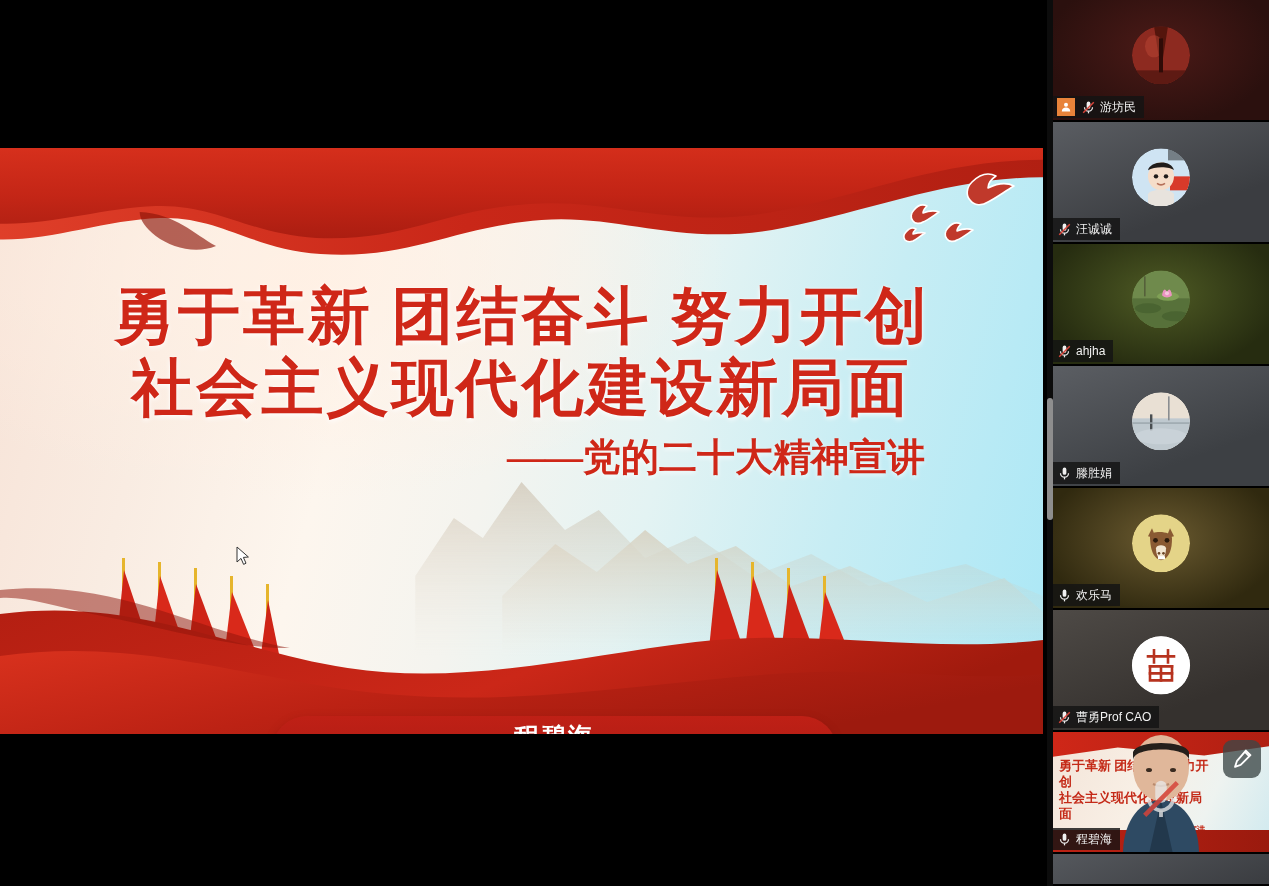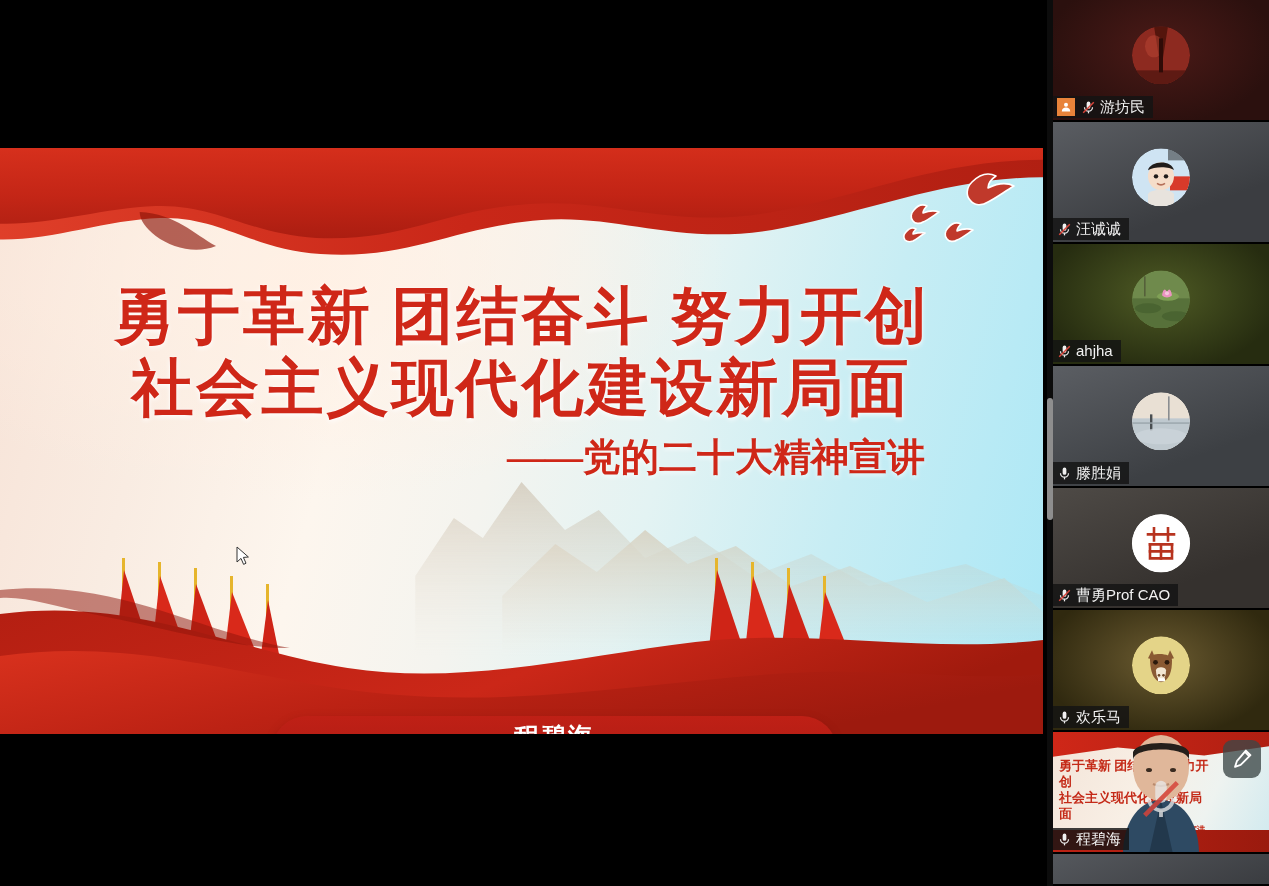--- a/index.html
+++ b/index.html
@@ -72,21 +72,21 @@
           border-bottom:2px solid #000; }
   .tile-bg { position:absolute; inset:0; }
   .avatar { position:absolute; left:50%; top:50%; transform:translate(-50%,-58%);
             width:58px; height:58px; border-radius:50%; overflow:hidden;
             display:flex; align-items:center; justify-content:center; }
   .avatar svg, .avatar .av-inner { width:100%; height:100%; display:block; }
 
   .tile-label { position:absolute; left:0; bottom:2px;
                 background:rgba(20,20,20,.82); color:#f2f2f2;
                 height:22px; display:flex; align-items:center;
-                padding:0 8px 0 4px; gap:4px; font-size:15px;
+                padding:0 8px 0 4px; gap:4px; font-size:12px;
                 max-width:200px; white-space:nowrap; }
   .host-badge { width:18px; height:18px; background:#e8833a; display:flex;
                 align-items:center; justify-content:center; margin-right:2px; }
   .host-badge svg { width:12px; height:12px; }
   .mic { width:15px; height:15px; flex:0 0 15px; }
   .mic svg { width:15px; height:15px; display:block; }
   .label-name { line-height:22px; }
 
   
   .webcam { position:relative; }
@@ -383,49 +383,20 @@
             <rect x="9" y="2.5" width="6" height="11.5" rx="3" fill="#f0f0f0"></rect>
             <path d="M5.6,11.5 A6.4,6.4 0 0 0 18.4,11.5" fill="none" stroke="#f0f0f0" stroke-width="2"></path>
             <rect x="11" y="18" width="2" height="3.4" fill="#f0f0f0"></rect>
           </svg>
         </span>
         <span class="label-name">滕胜娟</span>
       </div>
     </div>
 
     <div class="tile">
-      <div class="tile-bg" style="background:linear-gradient(160deg,#4e4a46,#35312e 72%);"></div>
-      <div class="avatar" style="background:#fff;">
-        <svg viewBox="0 0 58 58">
-          <circle cx="29" cy="29" r="29" fill="#ffffff"></circle>
-          <g fill="none" stroke="#b7331f" stroke-width="2.6" stroke-linecap="square">
-            <path d="M16,20 H42"></path>
-            <path d="M22,14 V26"></path>
-            <path d="M36,14 V26"></path>
-            <path d="M18,30 H40"></path>
-            <path d="M18,30 V44 H40 V30"></path>
-            <path d="M18,37 H40"></path>
-            <path d="M29,30 V44"></path>
-          </g>
-        </svg>
-      </div>
-      <div class="tile-label">
-        <span class="mic">
-          <svg viewBox="0 0 24 24">
-            <rect x="9" y="2.5" width="6" height="11.5" rx="3" fill="#f0f0f0"></rect>
-            <path d="M5.6,11.5 A6.4,6.4 0 0 0 18.4,11.5" fill="none" stroke="#f0f0f0" stroke-width="2"></path>
-            <rect x="11" y="18" width="2" height="3.4" fill="#f0f0f0"></rect>
-            <line x1="3.5" y1="20.5" x2="20.5" y2="3.5" stroke="#d6443a" stroke-width="2.4"></line>
-          </svg>
-        </span>
-        <span class="label-name">曹勇Prof CAO</span>
-      </div>
-    </div>
-
-    <div class="tile">
       <div class="tile-bg" style="background:radial-gradient(ellipse at 50% 42%,#6a5a30,#30290f 78%);"></div>
       <div class="avatar">
         <svg viewBox="0 0 58 58">
           <circle cx="29" cy="29" r="29" fill="#e4d488"></circle>
           <path d="M20,14 L24,24 L16,22 Z" fill="#8a5a33"></path>
           <path d="M38,14 L42,22 L34,24 Z" fill="#8a5a33"></path>
           <path d="M18,22 C18,16 40,16 40,24 C40,34 38,44 29,46 C20,44 18,32 18,22 Z" fill="#8a5a33"></path>
           <path d="M24,34 C24,30 34,30 34,34 C34,41 31,45 29,45 C27,45 24,41 24,34 Z" fill="#f2e6d2"></path>
           <circle cx="23.5" cy="26" r="2.4" fill="#2b1a0c"></circle>
           <circle cx="35" cy="26" r="2.4" fill="#2b1a0c"></circle>
@@ -439,20 +410,49 @@
           <svg viewBox="0 0 24 24">
             <rect x="9" y="2.5" width="6" height="11.5" rx="3" fill="#f0f0f0"></rect>
             <path d="M5.6,11.5 A6.4,6.4 0 0 0 18.4,11.5" fill="none" stroke="#f0f0f0" stroke-width="2"></path>
             <rect x="11" y="18" width="2" height="3.4" fill="#f0f0f0"></rect>
           </svg>
         </span>
         <span class="label-name">欢乐马</span>
       </div>
     </div>
 
+    <div class="tile">
+      <div class="tile-bg" style="background:linear-gradient(160deg,#4e4a46,#35312e 72%);"></div>
+      <div class="avatar" style="background:#fff;">
+        <svg viewBox="0 0 58 58">
+          <circle cx="29" cy="29" r="29" fill="#ffffff"></circle>
+          <g fill="none" stroke="#b7331f" stroke-width="2.6" stroke-linecap="square">
+            <path d="M16,20 H42"></path>
+            <path d="M22,14 V26"></path>
+            <path d="M36,14 V26"></path>
+            <path d="M18,30 H40"></path>
+            <path d="M18,30 V44 H40 V30"></path>
+            <path d="M18,37 H40"></path>
+            <path d="M29,30 V44"></path>
+          </g>
+        </svg>
+      </div>
+      <div class="tile-label">
+        <span class="mic">
+          <svg viewBox="0 0 24 24">
+            <rect x="9" y="2.5" width="6" height="11.5" rx="3" fill="#f0f0f0"></rect>
+            <path d="M5.6,11.5 A6.4,6.4 0 0 0 18.4,11.5" fill="none" stroke="#f0f0f0" stroke-width="2"></path>
+            <rect x="11" y="18" width="2" height="3.4" fill="#f0f0f0"></rect>
+            <line x1="3.5" y1="20.5" x2="20.5" y2="3.5" stroke="#d6443a" stroke-width="2.4"></line>
+          </svg>
+        </span>
+        <span class="label-name">曹勇Prof CAO</span>
+      </div>
+    </div>
+
     <div class="tile webcam">
       <div class="wc-slide" style="background:linear-gradient(115deg,#f3e4d8 0%,#f8efe5 40%,#eef3f0 70%,#cfe9ef 100%);"></div>
 
       <div style="position:absolute;left:0;top:0;width:216px;height:26px;
                   background:linear-gradient(90deg,#cf2718,#b01f12);clip-path:polygon(0 0,100% 0,100% 55%,70% 90%,30% 60%,0 95%);"></div>
       <div style="position:absolute;left:6px;top:26px;width:150px;color:#c42a18;
                   font-family:'Liberation Serif',serif;font-weight:bold;font-size:13px;line-height:16px;">
         <div>勇于革新 团结奋斗 努力开创</div>
         <div>社会主义现代化建设新局面</div>
         <div style="font-size:8px;text-align:right;padding-right:4px;">——党的二十大精神宣讲</div>

